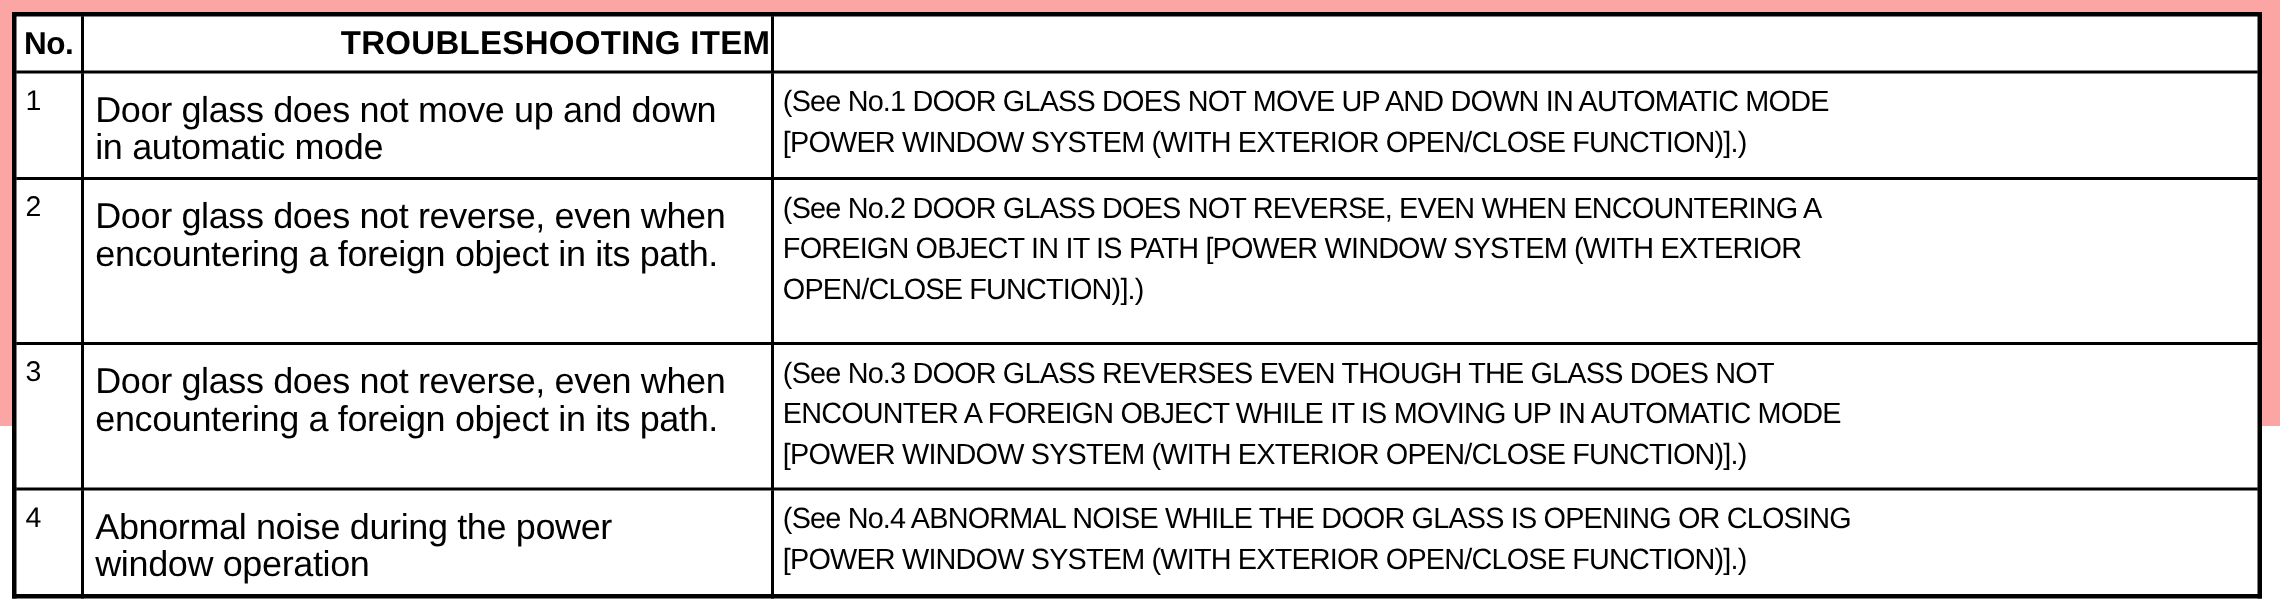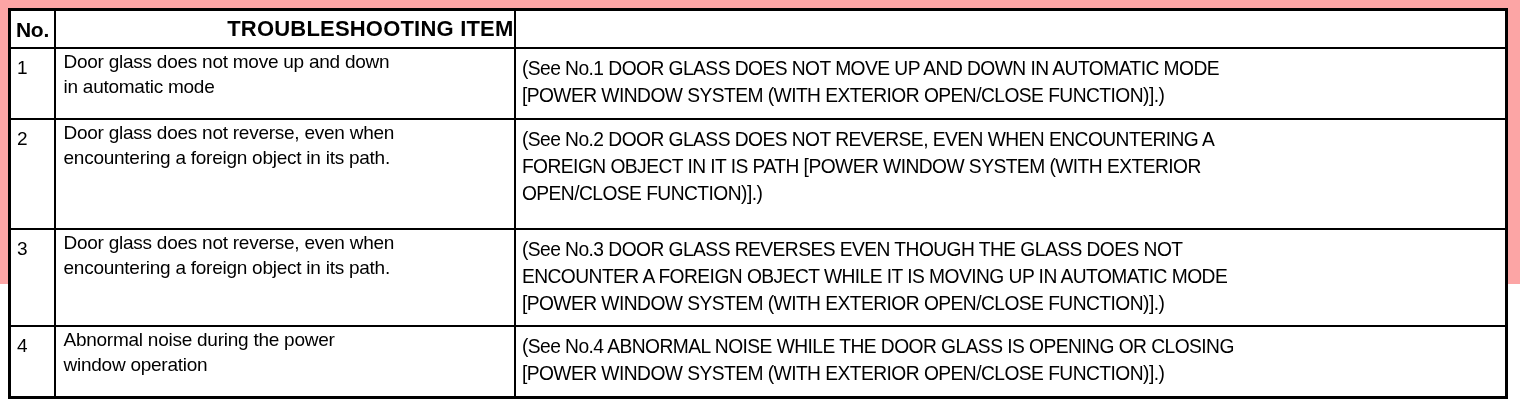--- a/index.html
+++ b/index.html
@@ -86,23 +86,23 @@
   .num-cell .txt {
     display: block;
     font-size: 19px;
     line-height: 22px;
     padding: 8px 0 0 6px;
     letter-spacing: -0.2px;
   }
 
   .item-cell .txt {
     display: block;
-    font-size: 19px;
+    font-size: 24px;
     line-height: 25px;
-    padding: 0 4px 6px 8px;
+    padding: 12px 4px 6px 8px;
     letter-spacing: -0.25px;
     white-space: pre-line;
   }
 
   .ref-cell .txt {
     display: block;
     font-size: 19.5px;
     line-height: 27px;
     padding: 6px 4px 6px 6px;
     letter-spacing: -0.55px;

